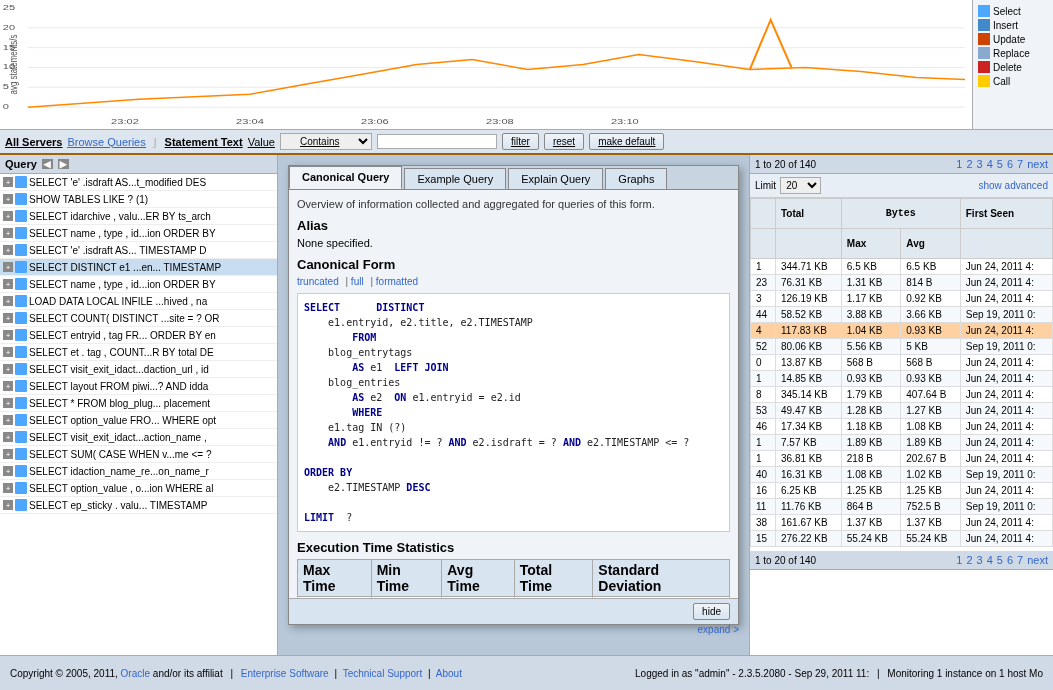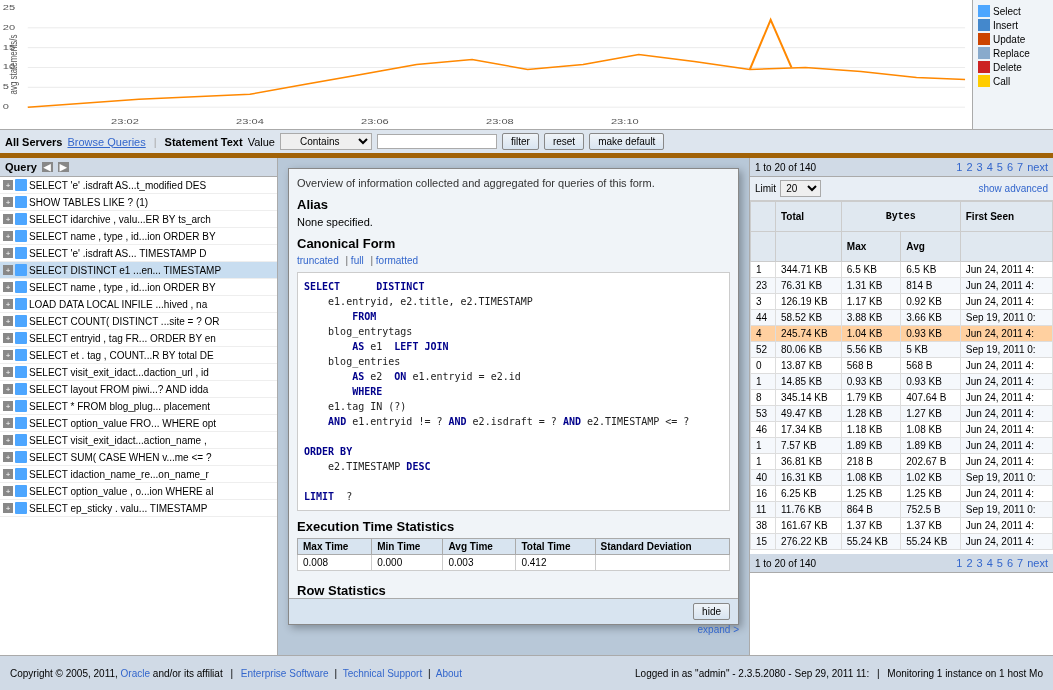--- a/index.html
+++ b/index.html
@@ -7,21 +7,21 @@
 
     
     .main-container { display: flex; flex-direction: column; width: 1053px; height: 690px; }
 
     
     .top-area { display: flex; height: 130px; background: #e8eef5; border-bottom: 1px solid #aaa; }
     .chart-area { flex: 1; background: #fff; border-right: 1px solid #aaa; position: relative; overflow: hidden; }
     .chart-legend { width: 80px; background: #f0f4f8; padding: 5px; }
 
     
-    .toolbar { background: #dde5ee; border-bottom: 5px solid #a16207; padding: 3px 5px; display: flex; align-items: center; gap: 5px; }
+    .toolbar { background: #dde5ee; border-bottom: 2px solid #a16207; padding: 3px 5px; display: flex; align-items: center; gap: 5px; text-decoration: underline; }
 
     
     .content-area { display: flex; flex: 1; overflow: hidden; }
 
     
     .left-panel { width: 278px; background: #fff; border-right: 1px solid #aaa; overflow-y: auto; }
     .left-panel-header { background: #d0dae6; padding: 3px 5px; font-weight: bold; font-size: 11px; border-bottom: 1px solid #aaa; display: flex; align-items: center; gap: 5px; }
     .query-list { list-style: none; }
     .query-item { display: flex; align-items: center; padding: 2px 3px; border-bottom: 1px solid #eee; cursor: pointer; font-size: 10px; }
     .query-item.selected { background: #c8ddf0; }
@@ -54,21 +54,21 @@
     .modal-section-title { font-weight: bold; font-size: 13px; margin: 8px 0 4px 0; }
     .modal-subsection { font-size: 11px; margin-bottom: 4px; }
     .modal-links { font-size: 10px; color: #666; margin-bottom: 6px; }
     .modal-links a { color: #3366cc; text-decoration: none; margin-right: 4px; }
 
     
     .sql-box { background: #fff; border: 1px solid #ccc; padding: 6px; font-family: monospace; font-size: 10px; line-height: 1.5; margin: 6px 0; color: #222; }
     .sql-kw { color: #00008b; font-weight: bold; }
 
     
-    .stats-table { width: 100%; border-collapse: collapse; font-size: 10px; margin-bottom: 12px; }
+    .stats-table { width: 100%; border-collapse: collapse; font-size: 14px; margin-bottom: 12px; }
     .stats-table th { background: #d8e4f0; border: 1px solid #aaa; padding: 2px 5px; text-align: left; }
     .stats-table td { border: 1px solid #ccc; padding: 2px 5px; background: #fff; }
 
     
     .modal-footer { display: flex; justify-content: space-between; align-items: center; padding: 4px 8px; background: #d8e4f0; border-top: 1px solid #aaa; }
 
     
     .legend-item { display: flex; align-items: center; gap: 3px; font-size: 10px; margin-bottom: 2px; }
     .legend-color { width: 12px; height: 12px; flex-shrink: 0; }
 
@@ -279,20 +279,26 @@
           <span class="expand-btn">+</span>
           <div class="type-icon" style="background:#4da6ff;"></div>
           <span class="query-text">SELECT ep_sticky . valu... TIMESTAMP</span>
         </li>
       </ul>
     </div>
 
     <div class="center-panel">
       <div class="modal">
 
+        <div class="modal-tabs">
+          <div class="modal-tab active">Canonical Query</div>
+          <div class="modal-tab">Example Query</div>
+          <div class="modal-tab">Explain Query</div>
+          <div class="modal-tab">Graphs</div>
+        </div>
 
         <div class="modal-content">
           <div class="modal-overview">Overview of information collected and aggregated for queries of this form.</div>
 
           <div class="modal-section-title">Alias</div>
           <div class="modal-subsection">None specified.</div>
 
           <div class="modal-section-title">Canonical Form</div>
           <div class="modal-links">
             <a>truncated</a> |
@@ -421,21 +427,21 @@
   </tr>
             <tr>
     <td>44</td>
     <td>58.52 KB</td>
     <td>3.88 KB</td>
     <td>3.66 KB</td>
     <td>Sep 19, 2011 0:</td>
   </tr>
             <tr class="highlight">
     <td>4</td>
-    <td>245.74 KB</td>
+    <td>117.83 KB</td>
     <td>1.04 KB</td>
     <td>0.93 KB</td>
     <td>Jun 24, 2011 4:</td>
   </tr>
             <tr>
     <td>52</td>
     <td>80.06 KB</td>
     <td>5.56 KB</td>
     <td>5 KB</td>
     <td>Sep 19, 2011 0:</td>

